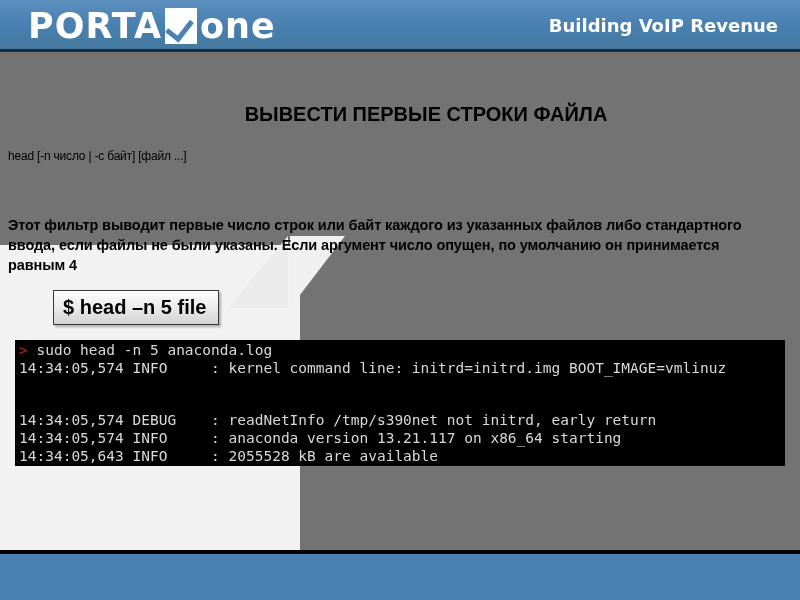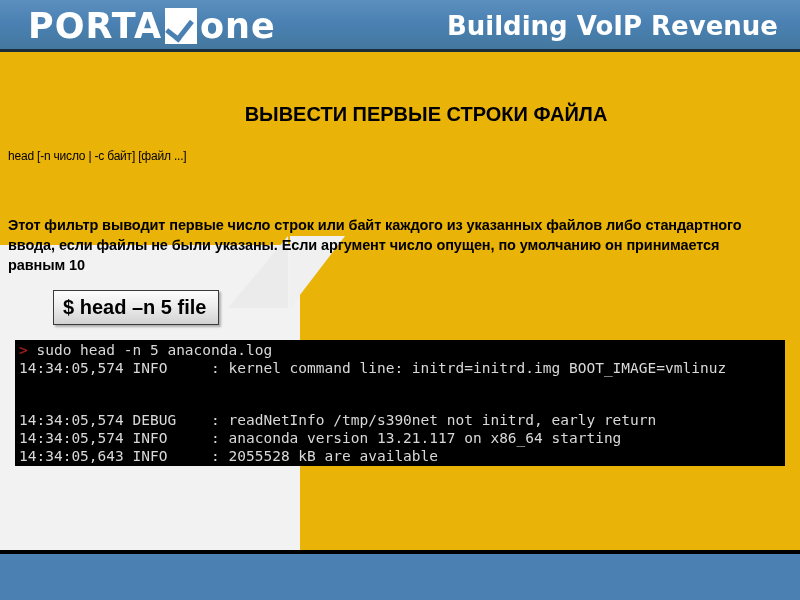--- a/index.html
+++ b/index.html
@@ -14,21 +14,21 @@
     overflow: hidden;
     position: relative;
   }
 
   
   #slide {
     position: absolute;
     inset: 0;
     width: 800px;
     height: 600px;
-    background: #eab308;
+    background: #737373;
     overflow: hidden;
   }
   .gray-panel {
     position: absolute;
     left: 0;
     top: 245px;
     width: 300px;
     height: 305px;
     background: #f2f2f2;
   }
@@ -96,21 +96,21 @@
     border-bottom: 5px solid #4a81b2;
     transform: rotate(38deg);
   }
   #tagline {
     position: absolute;
     right: 22px;
     top: 10px;
     color: #ffffff;
     font-family: "DejaVu Sans", sans-serif;
     font-weight: bold;
-    font-size: 26px;
+    font-size: 18px;
     letter-spacing: 0px;
     line-height: 32px;
   }
 
   
   #page-title {
     position: absolute;
     left: 0;
     top: 59px;
     width: 800px;
@@ -230,21 +230,21 @@
       <span class="logo-word">PORTA</span>
       <span class="logo-mark"></span>
       <span class="logo-word">one</span>
     </div>
     <div id="tagline">Building VoIP Revenue</div>
   </div>
 
   <div id="page-subtitle">ВЫВЕСТИ ПЕРВЫЕ СТРОКИ ФАЙЛА</div>
 
   <div id="syntax-line">head [-n число | -c байт] [файл ...]</div>
-  <div id="description">Этот фильтр выводит первые число строк или байт каждого из указанных файлов либо стандартного ввода, если файлы не были указаны.  Если аргумент число опущен, по умолчанию он принимается равным 10</div>
+  <div id="description">Этот фильтр выводит первые число строк или байт каждого из указанных файлов либо стандартного ввода, если файлы не были указаны.  Если аргумент число опущен, по умолчанию он принимается равным 4</div>
 
   <div id="command-box">$ head –n 5 file</div>
 
   <div id="terminal">
     <div class="term-line"><span class="prompt-mark">&gt; </span><span>sudo head -n 5 anaconda.log</span></div>
     <div class="term-line">14:34:05,574 INFO     : kernel command line: initrd=initrd.img BOOT_IMAGE=vmlinuz</div>
     <div class="term-line blank">&nbsp;</div>
     <div class="term-line blank">&nbsp;</div>
     <div class="term-line">14:34:05,574 DEBUG    : readNetInfo /tmp/s390net not initrd, early return</div>
     <div class="term-line">14:34:05,574 INFO     : anaconda version 13.21.117 on x86_64 starting</div>

